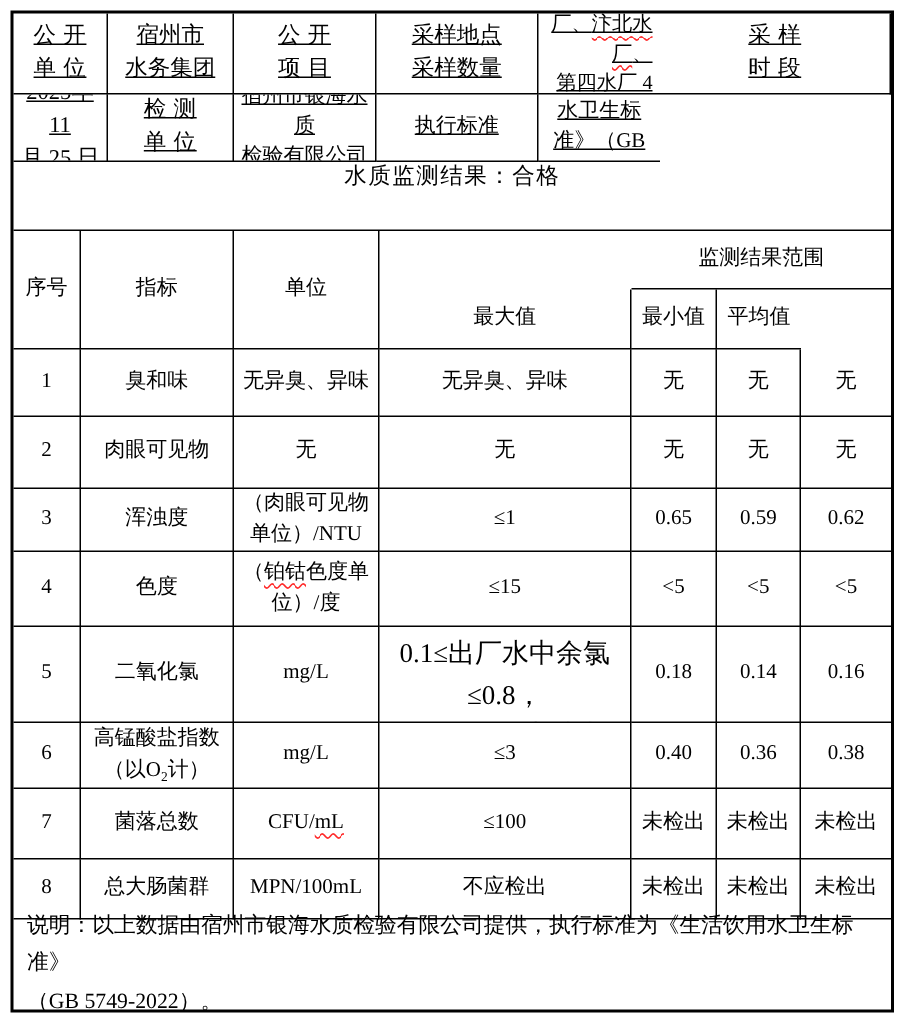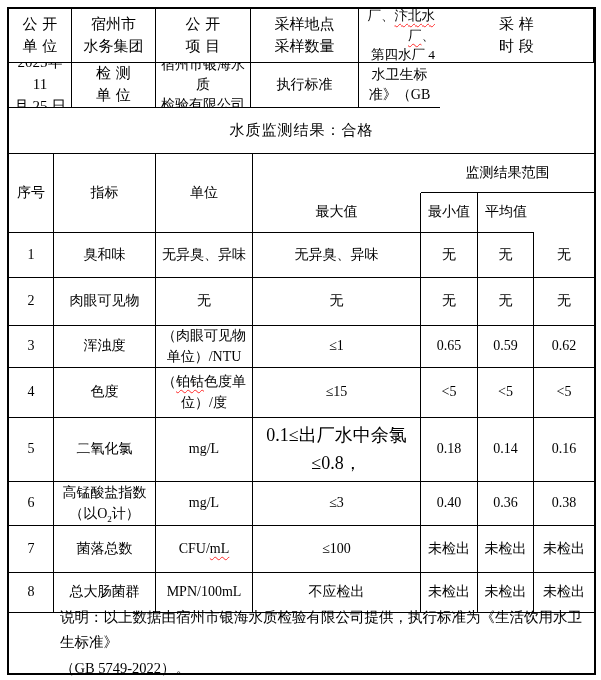--- a/index.html
+++ b/index.html
@@ -9,54 +9,54 @@
     font-family:"Liberation Serif","DejaVu Serif",serif;
     color:#000;
   }
   .frame {
     position:absolute; left:7px; top:7px;
     width:589px; height:668px;
     border:2px solid #000;
     background:#fff;
   }
   .grid { display:grid; }
-  .info  { grid-template-columns:63px 84px 95px 108px 81px 154px; grid-template-rows:54px 45px; }
+  .info  { grid-template-columns:63px 84px 95px 108px 81px 154px; grid-template-rows:54px 45px;text-decoration:underline; }
   .head  { grid-template-columns:45px 102px 97px 168px 57px 56px 60px; grid-template-rows:39px 40px; }
   .body  { grid-template-columns:45px 102px 97px 168px 57px 56px 60px;
            grid-template-rows:45px 48px 42px 50px 64px 44px 47px 40px; }
   .cell {
     border-right:1px solid #000; border-bottom:1px solid #000;
     display:flex; align-items:center; justify-content:center;
     overflow:hidden;
   }
   .cell.lc { border-right:none; }
   .t {
     white-space:pre-line; text-align:center; line-height:1.45;
     font-size:14px; padding:0 3px;
   }
   .info .t { font-size:15px; letter-spacing:0.5px; }
   .info .t.val { letter-spacing:0; }
   .info .t.fit { font-size:14px; }
   .site .t { font-size:13.5px; text-align:right; padding-right:5px; width:100%; }
   .banner {
     height:46px; border-bottom:1px solid #000;
-    display:flex; align-items:center; justify-content:center;
+    display:flex; align-items:flex-start; justify-content:center;
   }
   .banner .t { font-size:15px; letter-spacing:1px; }
   .span2 { grid-row:1 / 3; }
   .range { grid-column:5 / 8; }
   .small { font-size:18px; line-height:1.55; }
   .sq {
     text-decoration:underline; text-decoration-style:wavy;
     text-decoration-color:#ff2a2a; text-decoration-thickness:1px;
     text-underline-offset:3px;
   }
   sub { font-size:9px; line-height:0; }
   .note {
-    height:60px; display:flex; align-items:center;padding-left:42px;
+    height:60px; display:flex; align-items:center;
   }
   .note .t {
     text-align:left; font-size:14.5px; line-height:1.75;
     padding:0 9px; white-space:pre-line; width:100%;
   }
   .row { display:contents; }
 </style>
 </head>
 <body>
 

